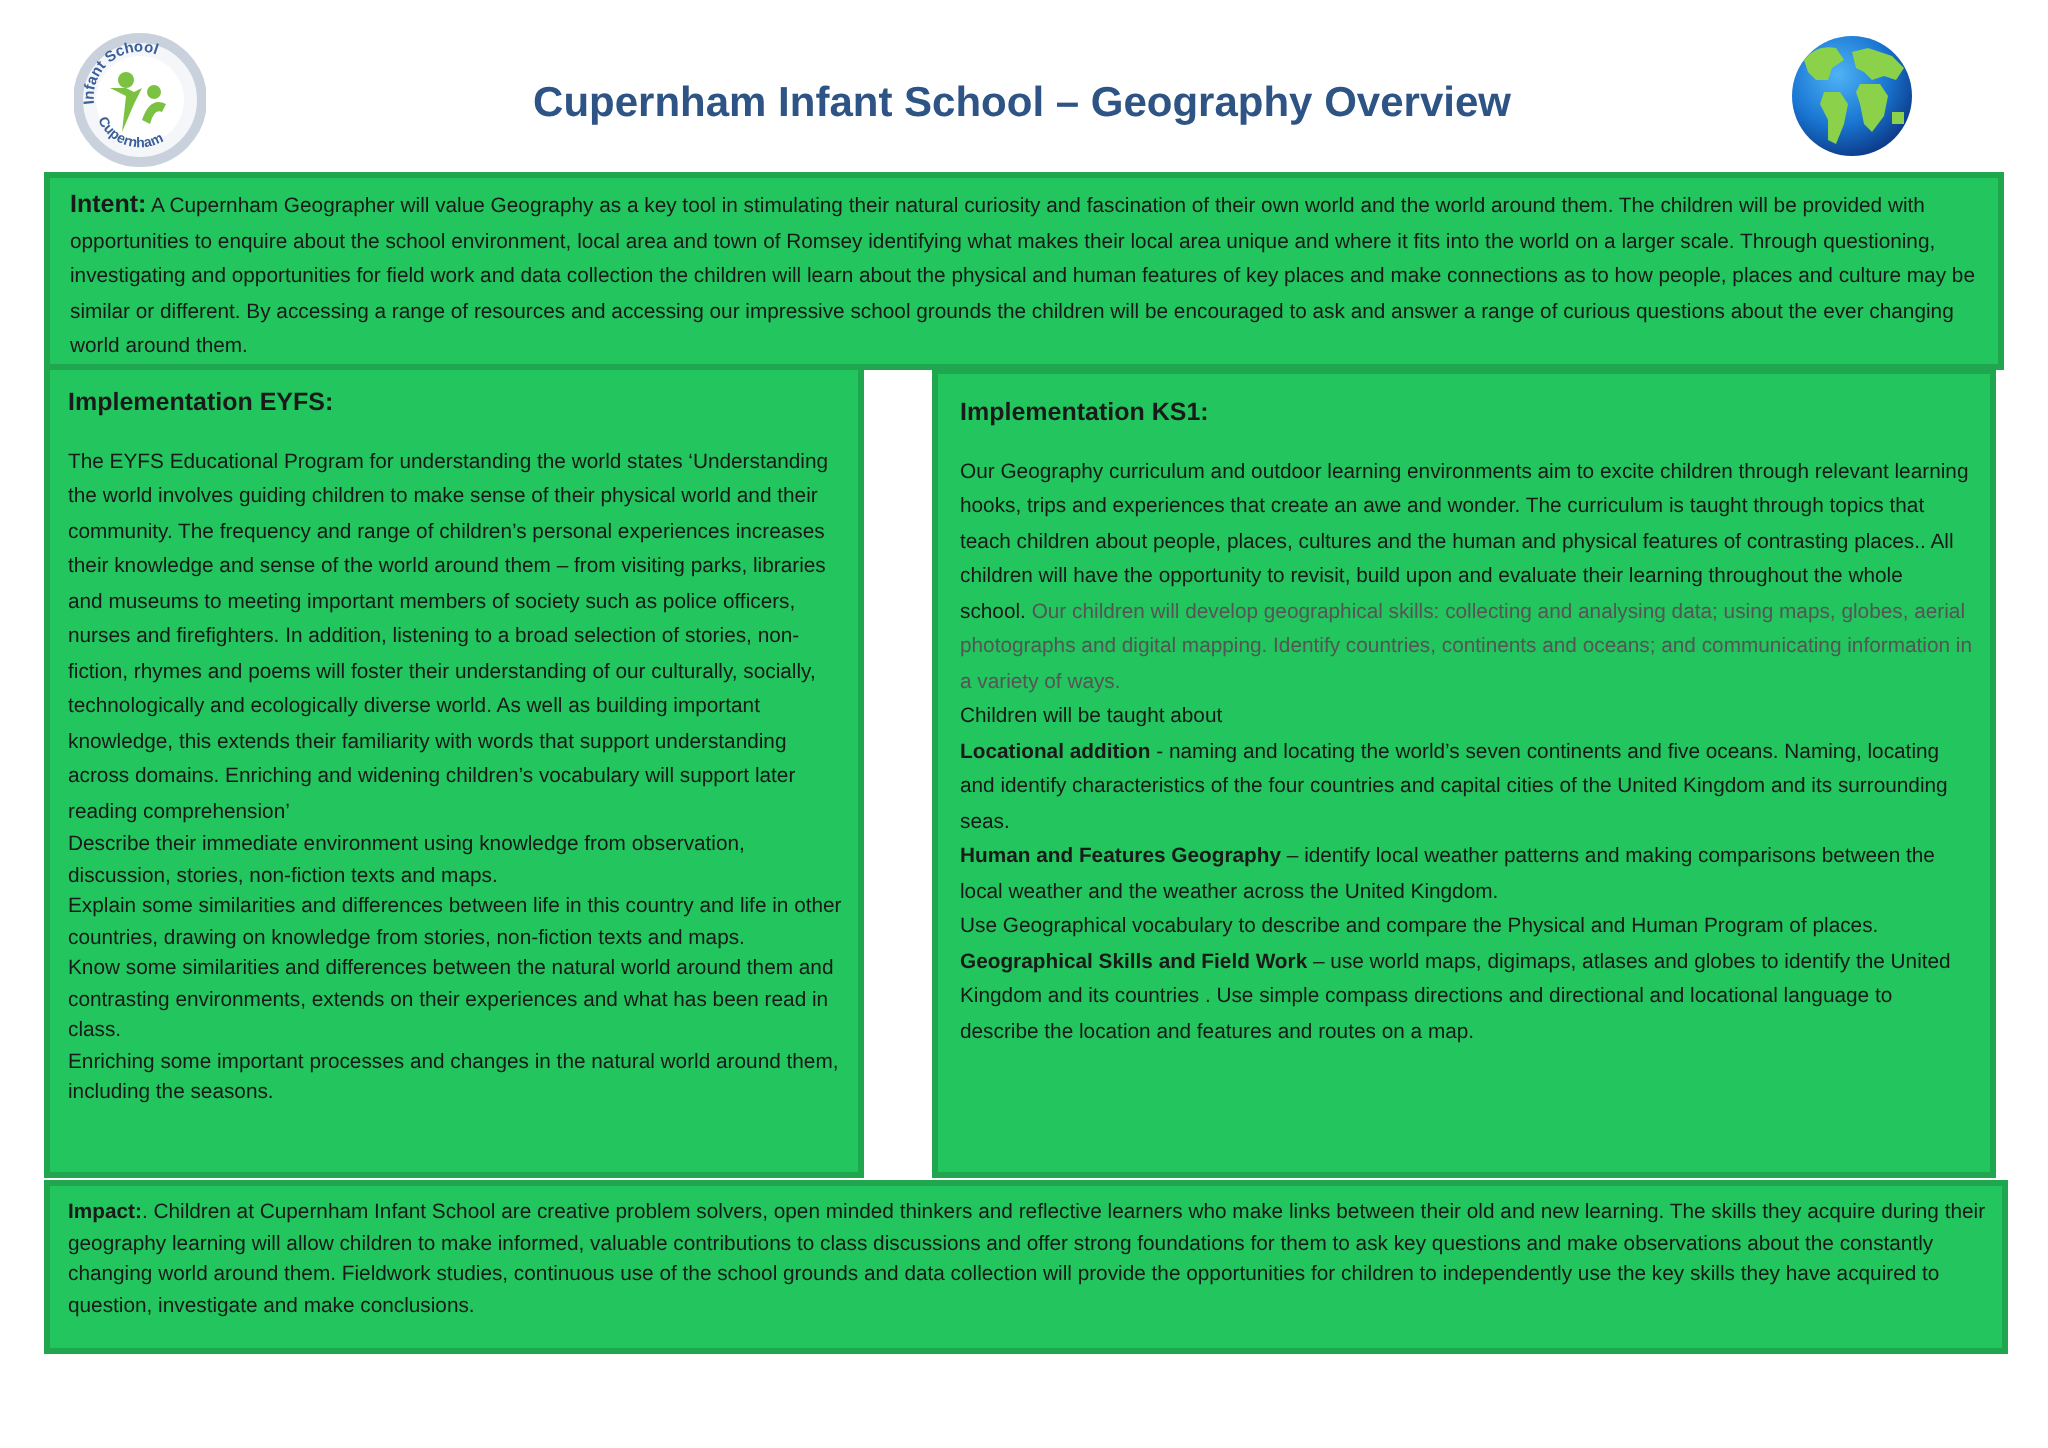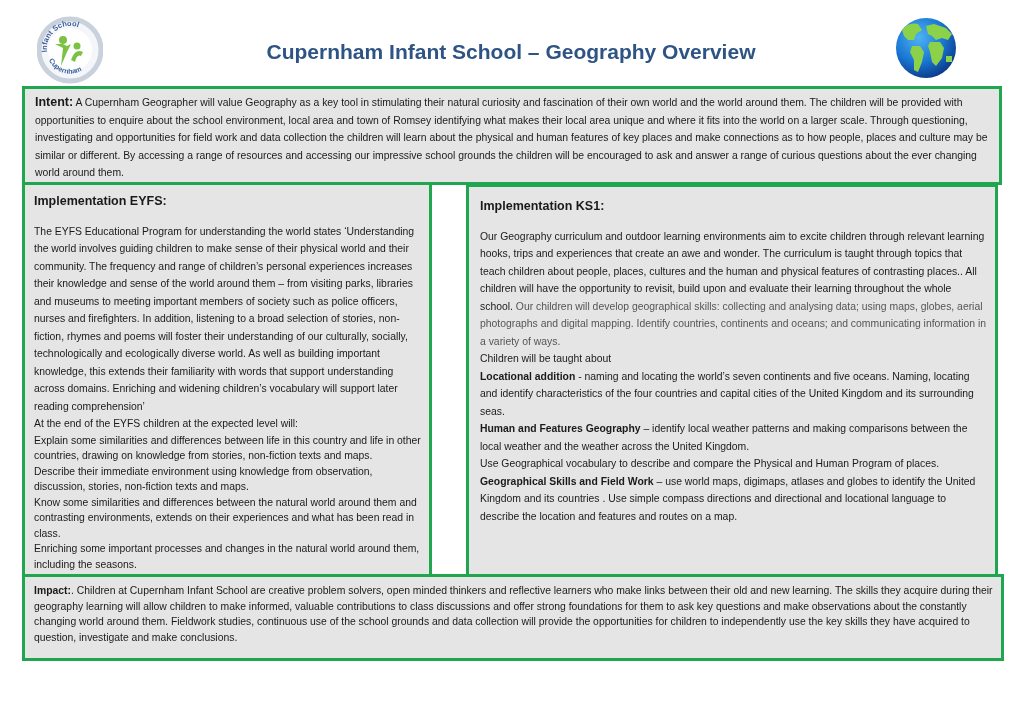--- a/index.html
+++ b/index.html
@@ -14,27 +14,27 @@
     .globe {
       position: absolute; left: 894px; top: 16px; width: 64px; height: 64px;
     }
     .globe svg { width: 100%; height: 100%; display: block; }
     .title {
       position: absolute; left: 0; top: 40px; width: 1100px; text-align: center;
       font-family: "Liberation Sans", sans-serif; font-weight: bold; font-size: 21px;
       color: #2e5485;
     }
     .box {
-      position: absolute; border: 3px solid #1fa64e; background: #e5e5e5; box-sizing: border-box;
+      position: absolute; border: 3px solid #1fa64e; background: #22c55e; box-sizing: border-box;
       font-family: "Liberation Sans", sans-serif; font-size: 10.4px; line-height: 17.5px;
     }
     .intent { left: 22px; top: 86px; width: 980px; height: 99px; padding: 5px 8px 0 10px; }
     .eyfs { left: 22px; top: 182px; width: 410px; height: 407px; padding: 6px 8px 0 9px; }
     .ks1 { left: 466px; top: 184px; width: 532px; height: 405px; padding: 6px 8px 0 11px; }
-    .impact { left: 22px; top: 574px; width: 982px; height: 87px; padding: 6px 8px 0 9px; line-height: 15.5px; }
+    .impact { left: 22px; top: 590px; width: 982px; height: 87px; padding: 6px 8px 0 9px; line-height: 15.5px; }
     .intent-label { font-weight: bold; font-size: 12.5px; }
     .sec-heading { font-weight: bold; font-size: 12.5px; margin: 2px 0 12px 0; }
     .ks1 .sec-heading { margin: 5px 0 12px 0; }
     p { margin: 0; }
     .gap { }
     .grey { color: #555555; }
     .b { font-weight: bold; }
     .list p { line-height: 15.5px; }
   </style>
 </head>
@@ -86,24 +86,23 @@
   </svg>
 </div>
 
 <div class="box intent">
   <p><span class="intent-label">Intent:</span><span> A Cupernham Geographer will value Geography as a key tool in stimulating their natural curiosity and fascination of their own world and the world around them.  The children will be provided with opportunities to enquire about the school environment, local area and town of Romsey identifying what makes their local area unique and where it fits into the world on a larger scale. Through questioning, investigating and opportunities for field work and data collection the children will learn about the physical and human features of key places and make connections as to how people, places and culture may be similar or different. By accessing a range of resources and accessing our impressive school grounds the children will be encouraged to ask and answer a range of curious questions about the ever changing world around them.</span></p>
 </div>
 
 <div class="box eyfs">
   <div class="sec-heading">Implementation EYFS:</div>
   <p>The EYFS Educational Program for understanding the world states ‘Understanding the world involves guiding children to make sense of their physical world and their community. The frequency and range of children’s personal experiences increases their knowledge and sense of the world around them – from visiting parks, libraries and museums to meeting important members of society such as police officers, nurses and firefighters. In addition, listening to a broad selection of stories, non-fiction, rhymes and poems will foster their understanding of our culturally, socially, technologically and ecologically diverse world. As well as building important knowledge, this extends their familiarity with words that support understanding across domains. Enriching and widening children’s vocabulary will support later reading comprehension’</p>
-  <p class="gap">At the end of the EYFS children at the expected level will:</p>
   <div class="list gap">
+    <p>Describe their immediate environment using knowledge from observation, discussion, stories, non-fiction texts and maps.</p>
     <p>Explain some similarities and differences between life in this country and life in other countries, drawing on knowledge from stories, non-fiction texts and maps.</p>
-    <p>Describe their immediate environment using knowledge from observation, discussion, stories, non-fiction texts and maps.</p>
     <p>Know some similarities and differences between the natural world around them and contrasting environments, extends on their experiences and what has been read in class.</p>
     <p>Enriching some important processes and changes in the natural world around them, including the seasons.</p>
   </div>
 </div>
 
 <div class="box ks1">
   <div class="sec-heading">Implementation KS1:</div>
   <p><span>Our Geography curriculum and outdoor learning environments aim to excite children through relevant learning hooks, trips and experiences that create an awe and wonder. The curriculum is taught through topics that teach children about people, places, cultures and the human and physical features of contrasting places.. All children will have the opportunity to revisit, build upon and evaluate their learning throughout the whole school.</span><span class="grey"> Our children will develop geographical skills: collecting and analysing data; using maps, globes, aerial photographs and digital mapping. Identify countries, continents and oceans; and communicating information in a variety of ways.</span></p>
   <p class="gap">Children will be taught about</p>
   <p class="gap"><span class="b">Locational addition</span><span> - naming and locating the world’s seven continents and five oceans. Naming, locating and identify characteristics of the four countries and capital cities of the United Kingdom and its surrounding seas.</span></p>

